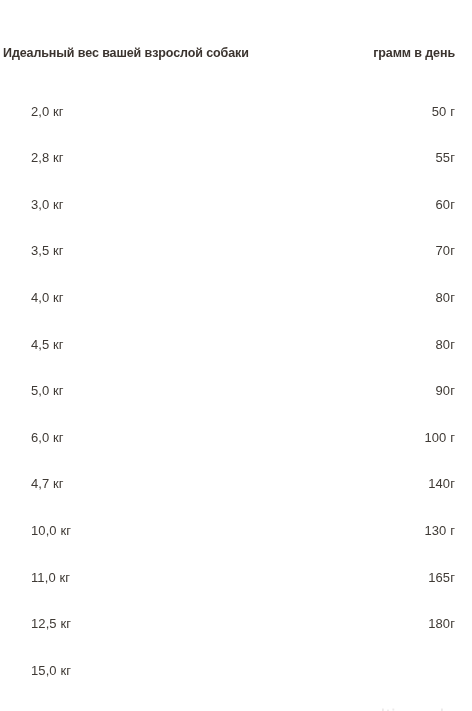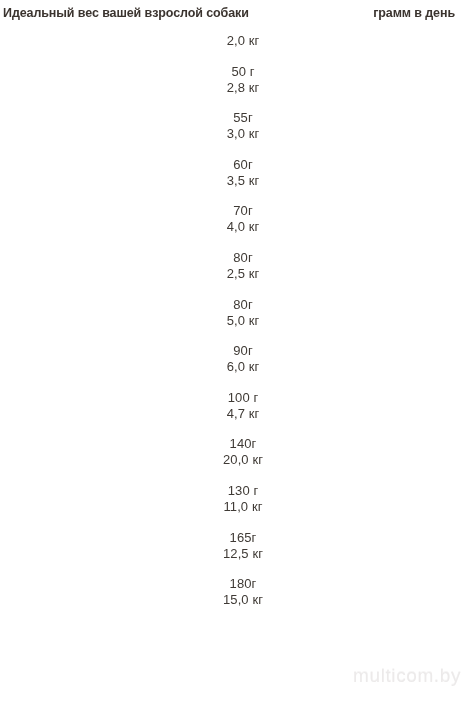--- a/index.html
+++ b/index.html
@@ -26,20 +26,21 @@
   }
 
   
   .table-header {
     display: flex;
     align-items: flex-start;
     justify-content: space-between;
     padding: 4px 17px 0 3px;
     height: 26px;
     box-sizing: border-box;
+    margin-top: 40px;
   }
   .header-cell {
     font-weight: bold;
     font-size: 12.5px;
     line-height: 18px;
     letter-spacing: -0.1px;
     color: #3b342f;
     white-space: nowrap;
   }
   .header-cell.weight-head {
@@ -49,26 +50,25 @@
     text-align: left;
   }
 
   
   .table-body {
     position: relative;
     margin-top: 7px;
   }
   .table-row {
     display: flex;
-    align-items: center;
+    align-items: flex-end;
     justify-content: space-between;
     height: 46.6px;
     box-sizing: border-box;
     padding: 0 17px 0 31px;
-    flex-direction: column;
   }
   .cell {
     font-size: 13px;
     line-height: 16px;
     letter-spacing: 0.1px;
     color: #3f3a35;
     white-space: nowrap;
   }
   .cell.weight {
     text-align: left;
@@ -118,37 +118,37 @@
       </div>
       <div class="table-row">
         <span class="cell weight">3,5 кг</span>
         <span class="cell grams">70г</span>
       </div>
       <div class="table-row">
         <span class="cell weight">4,0 кг</span>
         <span class="cell grams">80г</span>
       </div>
       <div class="table-row">
-        <span class="cell weight">2,5 кг</span>
+        <span class="cell weight">4,5 кг</span>
         <span class="cell grams">80г</span>
       </div>
       <div class="table-row">
         <span class="cell weight">5,0 кг</span>
         <span class="cell grams">90г</span>
       </div>
       <div class="table-row">
         <span class="cell weight">6,0 кг</span>
         <span class="cell grams">100 г</span>
       </div>
       <div class="table-row">
         <span class="cell weight">4,7 кг</span>
         <span class="cell grams">140г</span>
       </div>
       <div class="table-row">
-        <span class="cell weight">20,0 кг</span>
+        <span class="cell weight">10,0 кг</span>
         <span class="cell grams">130 г</span>
       </div>
       <div class="table-row">
         <span class="cell weight">11,0 кг</span>
         <span class="cell grams">165г</span>
       </div>
       <div class="table-row">
         <span class="cell weight">12,5 кг</span>
         <span class="cell grams">180г</span>
       </div>

